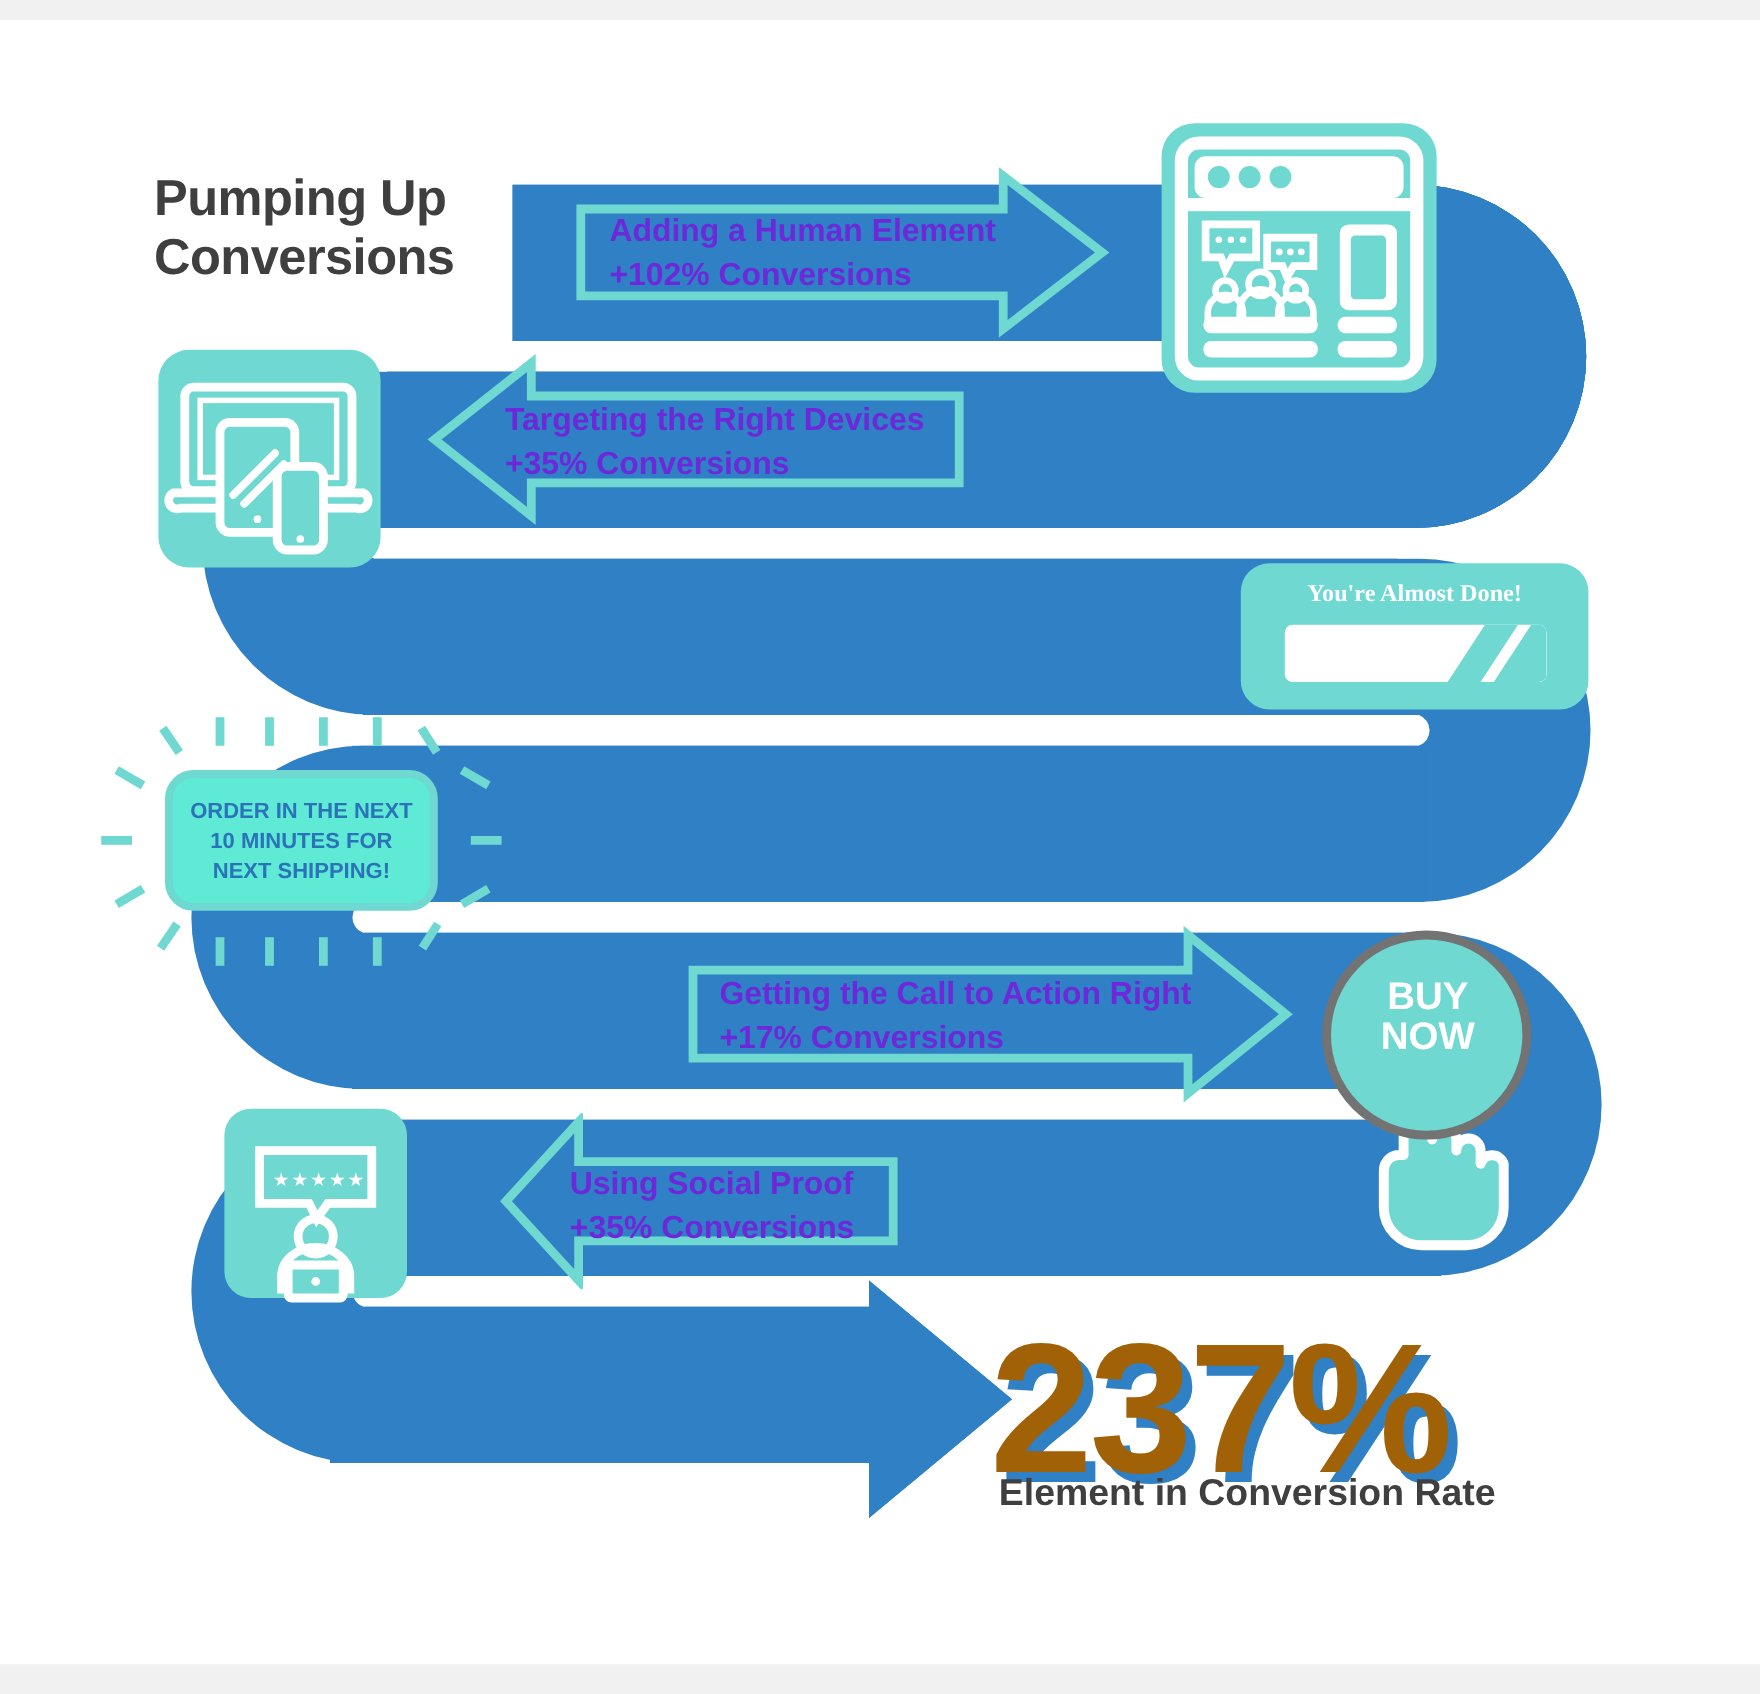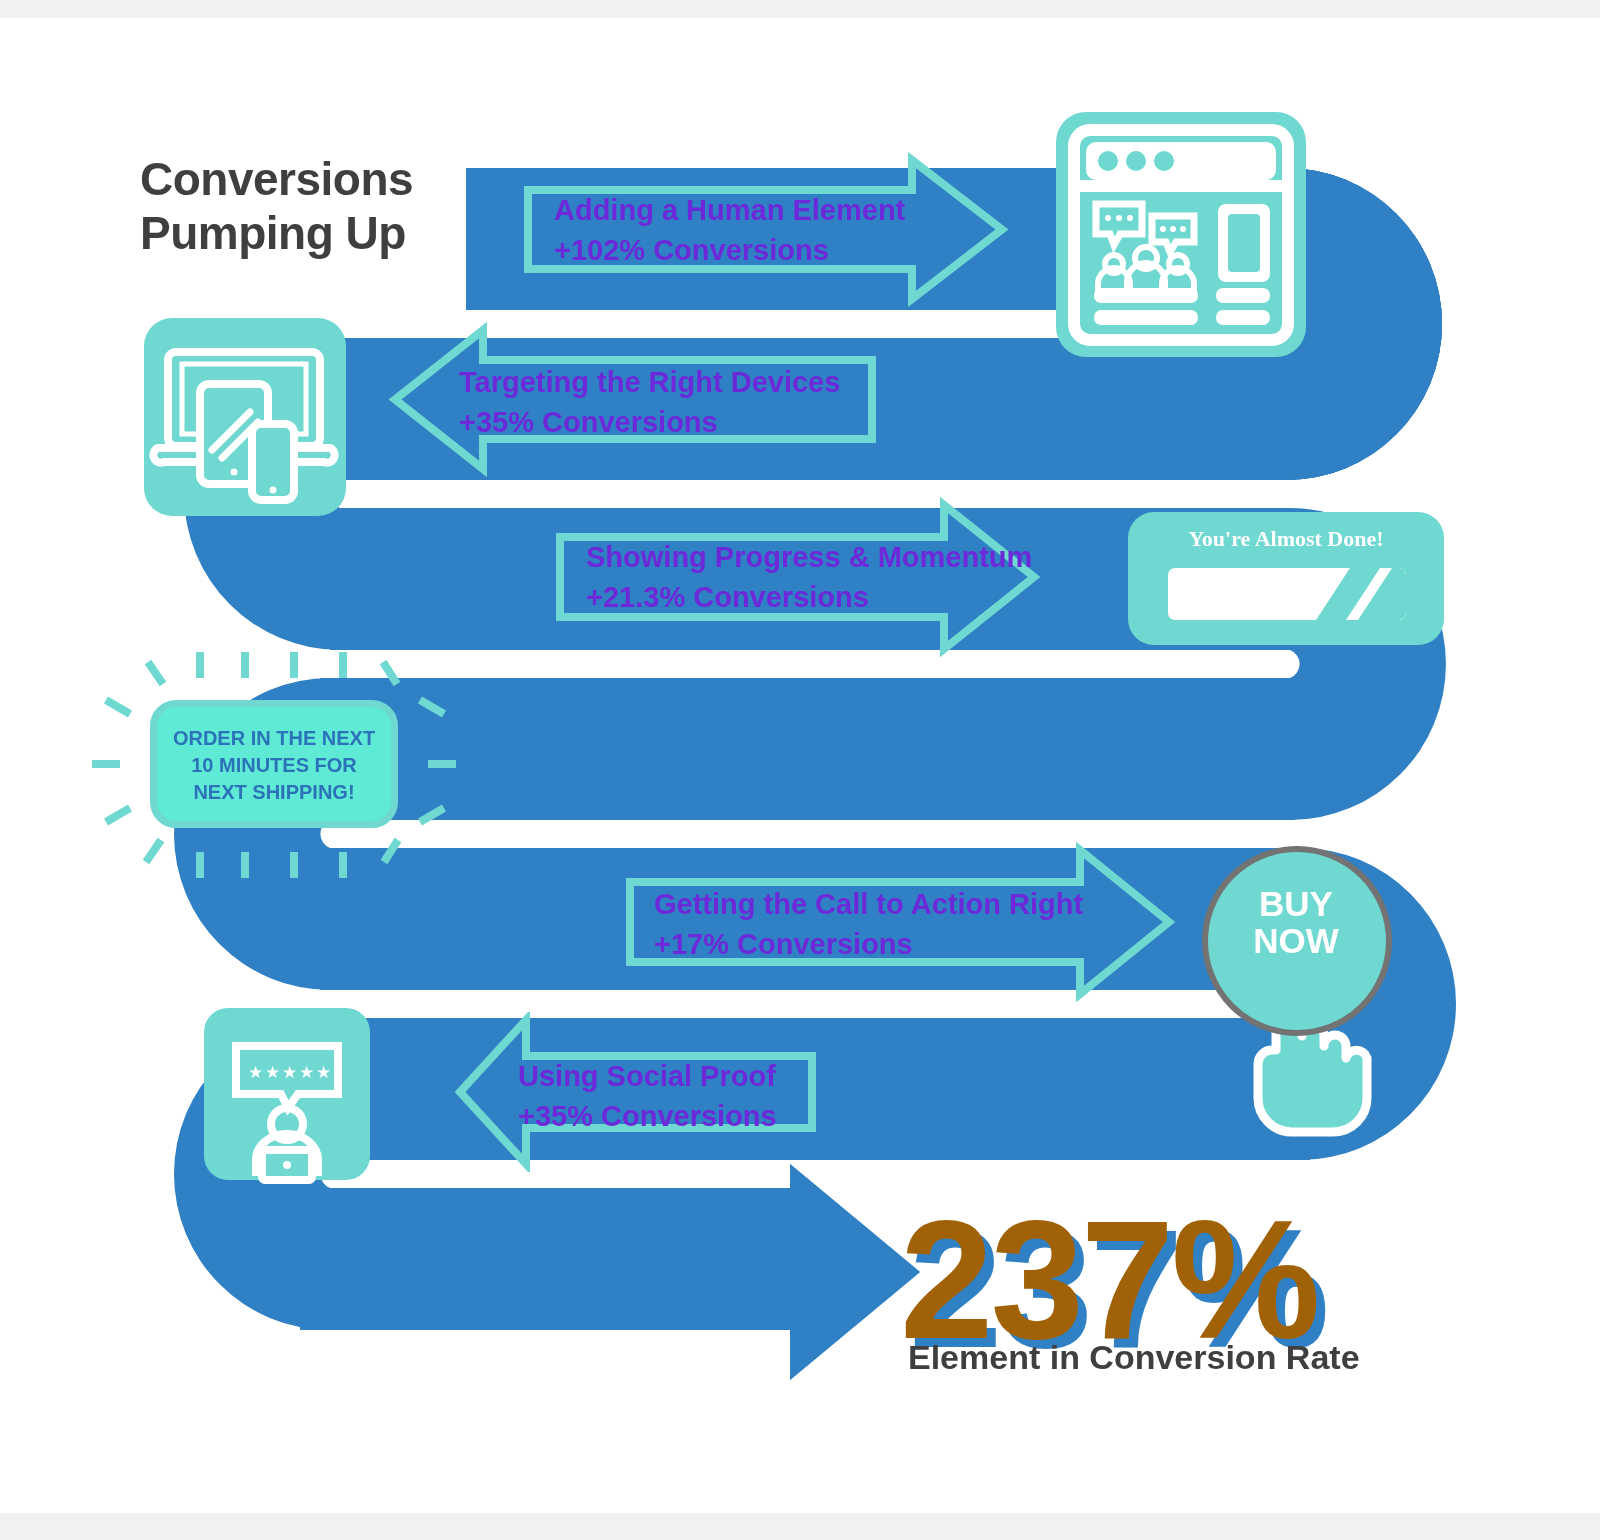--- a/index.html
+++ b/index.html
@@ -54,21 +54,21 @@
     box-sizing:border-box;
   }
   .urgency .utxt{
     position:absolute;left:0;top:18px;width:234px;text-align:center;
     color:#2b72b8;font-weight:bold;font-size:20px;line-height:1.35;
   }
 
   
   .buynow{
     position:absolute;left:1202px;top:846px;width:190px;height:190px;
-    border-radius:50%;background:#6ed8d1;border:6px solid #737373;
+    border-radius:50%;background:#6ed8d1;border:8px solid #737373;
     box-sizing:border-box;
   }
   .buynow .btxt{
     position:absolute;left:0;top:34px;width:176px;text-align:center;
     color:#ffffff;font-weight:bold;font-size:35px;line-height:1.05;
   }
 
   
   .bignum{
     position:absolute;left:900px;top:1196px;
@@ -266,47 +266,40 @@
                a11 11 0 0 1 22 0 v10
                a11 11 0 0 1 22 0 v12
                a11 11 0 0 1 21 0 v40
                a34 34 0 0 1 -34 34
                H52
                a34 34 0 0 1 -34 -34 z" fill="#6ed8d1" stroke="#ffffff" stroke-width="9" stroke-linejoin="round"></path>
     </g>
   </svg>
 
   <div class="title">
+    <div>Pumping Up</div>
     <div>Conversions</div>
-    <div>Pumping Up</div>
   </div>
 
   <div class="callout" style="left:520px;top:152px;width:490px;height:155px;">
     <svg width="490" height="155" viewBox="0 0 490 155">
       <path d="M8 38 H392 V8 L482 77.5 L392 147 V117 H8 Z" fill="none" stroke="#6ed8d1" stroke-width="8"></path>
     </svg>
     <div class="lbl l1" style="left:34px;top:40px;">Adding a Human Element</div>
     <div class="lbl l2" style="left:34px;top:80px;">+102% Conversions</div>
   </div>
 
   <div class="callout" style="left:385px;top:322px;width:495px;height:155px;">
     <svg width="495" height="155" viewBox="0 0 495 155">
       <path d="M487 38 H98 V8 L10 77.5 L98 147 V117 H487 Z" fill="none" stroke="#6ed8d1" stroke-width="8"></path>
     </svg>
     <div class="lbl l1" style="left:74px;top:42px;text-align:right;">Targeting the Right Devices</div>
     <div class="lbl l2" style="left:74px;top:82px;">+35% Conversions</div>
   </div>
 
-  <div class="callout" style="left:552px;top:497px;width:490px;height:160px;">
-    <svg width="490" height="160" viewBox="0 0 490 160">
-      <path d="M8 40 H392 V8 L482 80 L392 152 V120 H8 Z" fill="none" stroke="#6ed8d1" stroke-width="8"></path>
-    </svg>
-    <div class="lbl l1" style="left:34px;top:42px;">Showing Progress &amp; Momentum</div>
-    <div class="lbl l2" style="left:34px;top:82px;">+21.3% Conversions</div>
-  </div>
 
 
   <div class="callout" style="left:622px;top:842px;width:555px;height:160px;">
     <svg width="555" height="160" viewBox="0 0 555 160">
       <path d="M8 40 H458 V8 L547 80 L458 152 V120 H8 Z" fill="none" stroke="#6ed8d1" stroke-width="8"></path>
     </svg>
     <div class="lbl l1" style="left:32px;top:44px;">Getting the Call to Action Right</div>
     <div class="lbl l2" style="left:32px;top:84px;">+17% Conversions</div>
   </div>
 

